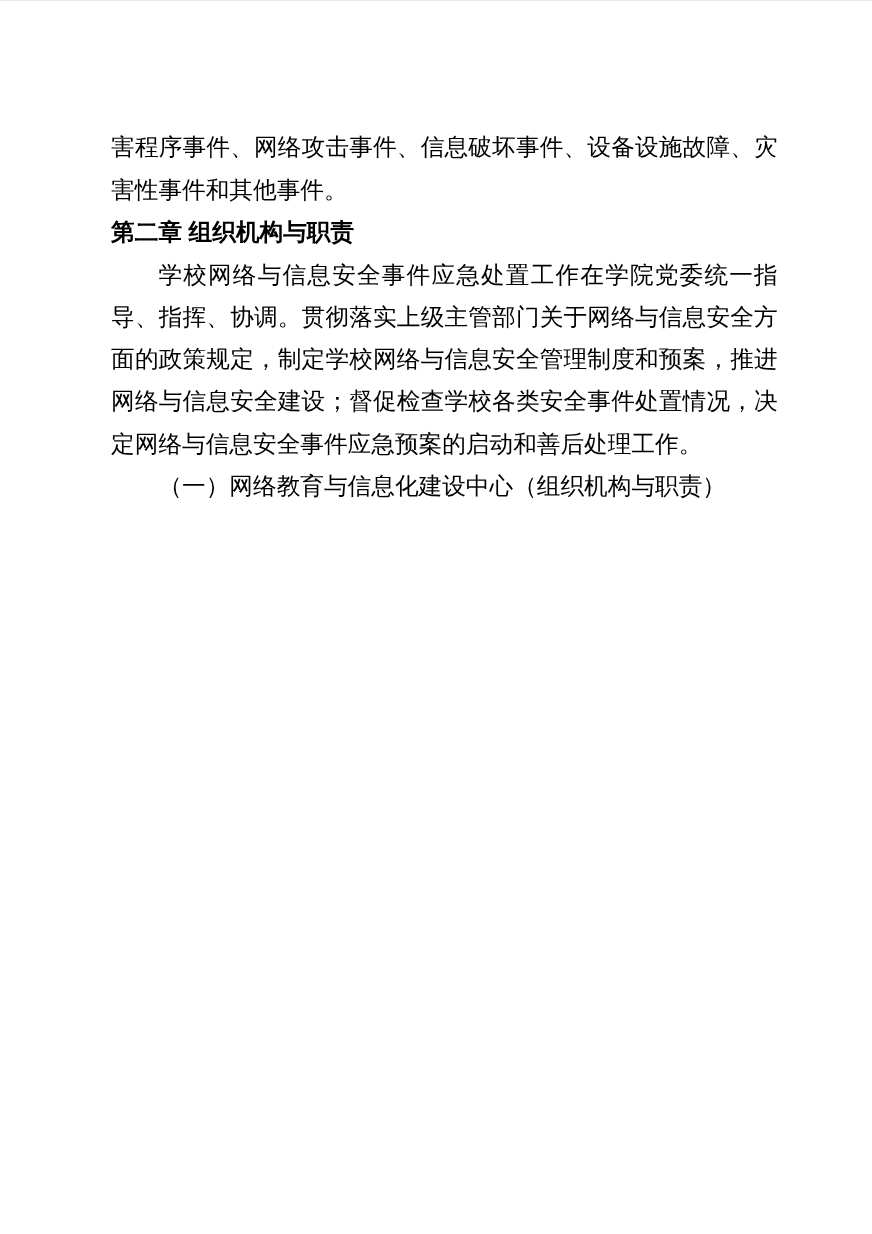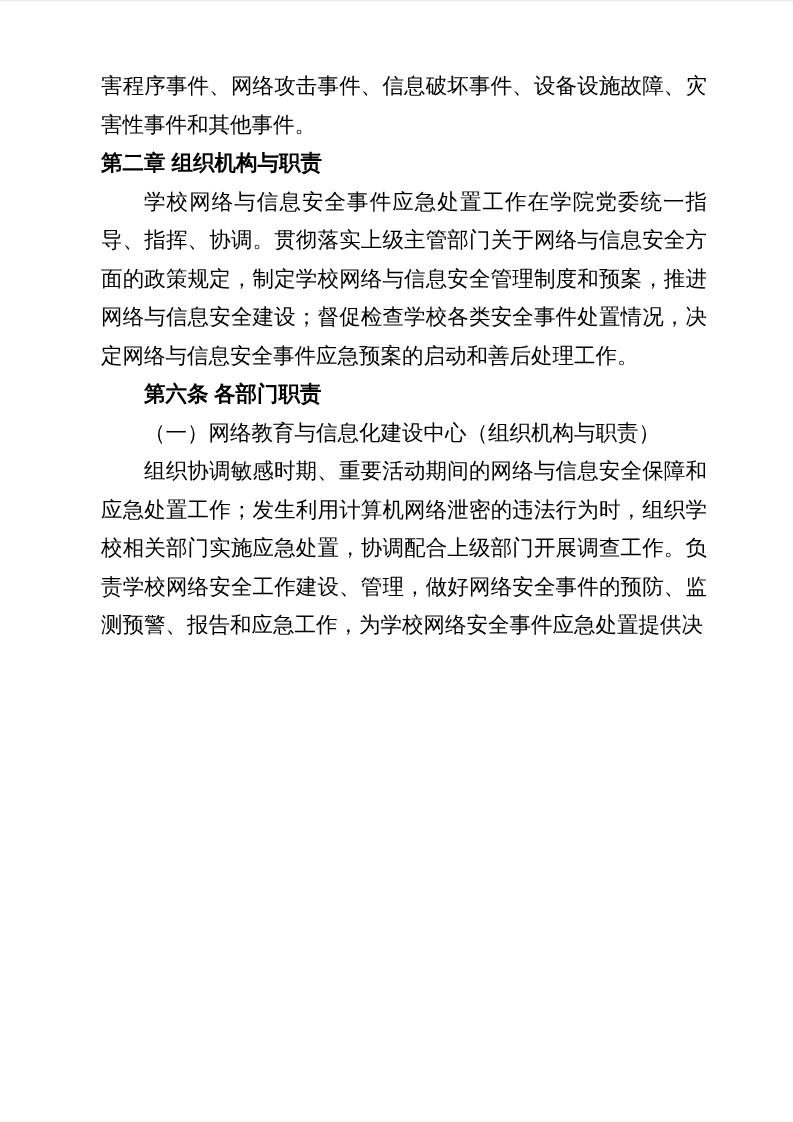--- a/index.html
+++ b/index.html
@@ -12,21 +12,21 @@
     width: 793px;
     height: 1122px;
     margin: 0 auto;
     background: #ffffff;
     border-top: 1px solid #e9e9e9;
     box-sizing: border-box;
     overflow: hidden;
   }
   .content {
     box-sizing: border-box;
-    padding-top: 66px;
+    padding-top: 114px;
     margin-left: 101px;
     width: 606px;
   }
   .para {
     margin: 0;
     padding: 0;
     color: #000000;
     font-family: "Liberation Serif", "DejaVu Serif", serif;
     font-size: 21.5px;
     line-height: 38.5px;
@@ -51,17 +51,15 @@
 </style>
 </head>
 <body>
 
 <div class="page">
   <div class="content">
 
   <p class="para body-continuation">害程序事件、网络攻击事件、信息破坏事件、设备设施故障、灾害性事件和其他事件。</p>
       <p class="para chapter-heading">第二章 组织机构与职责</p>
       <p class="para body">学校网络与信息安全事件应急处置工作在学院党委统一指导、指挥、协调。贯彻落实上级主管部门关于网络与信息安全方面的政策规定，制定学校网络与信息安全管理制度和预案，推进网络与信息安全建设；督促检查学校各类安全事件处置情况，决定网络与信息安全事件应急预案的启动和善后处理工作。</p>
-      <p class="para article-heading">第六条 各部门职责</p>
       <p class="para body">（一）网络教育与信息化建设中心（组织机构与职责）</p>
-      <p class="para body">组织协调敏感时期、重要活动期间的网络与信息安全保障和应急处置工作；发生利用计算机网络泄密的违法行为时，组织学校相关部门实施应急处置，协调配合上级部门开展调查工作。负责学校网络安全工作建设、管理，做好网络安全事件的预防、监测预警、报告和应急工作，为学校网络安全事件应急处置提供决</p>
     </div>
 </div>
 
 </body></html>

